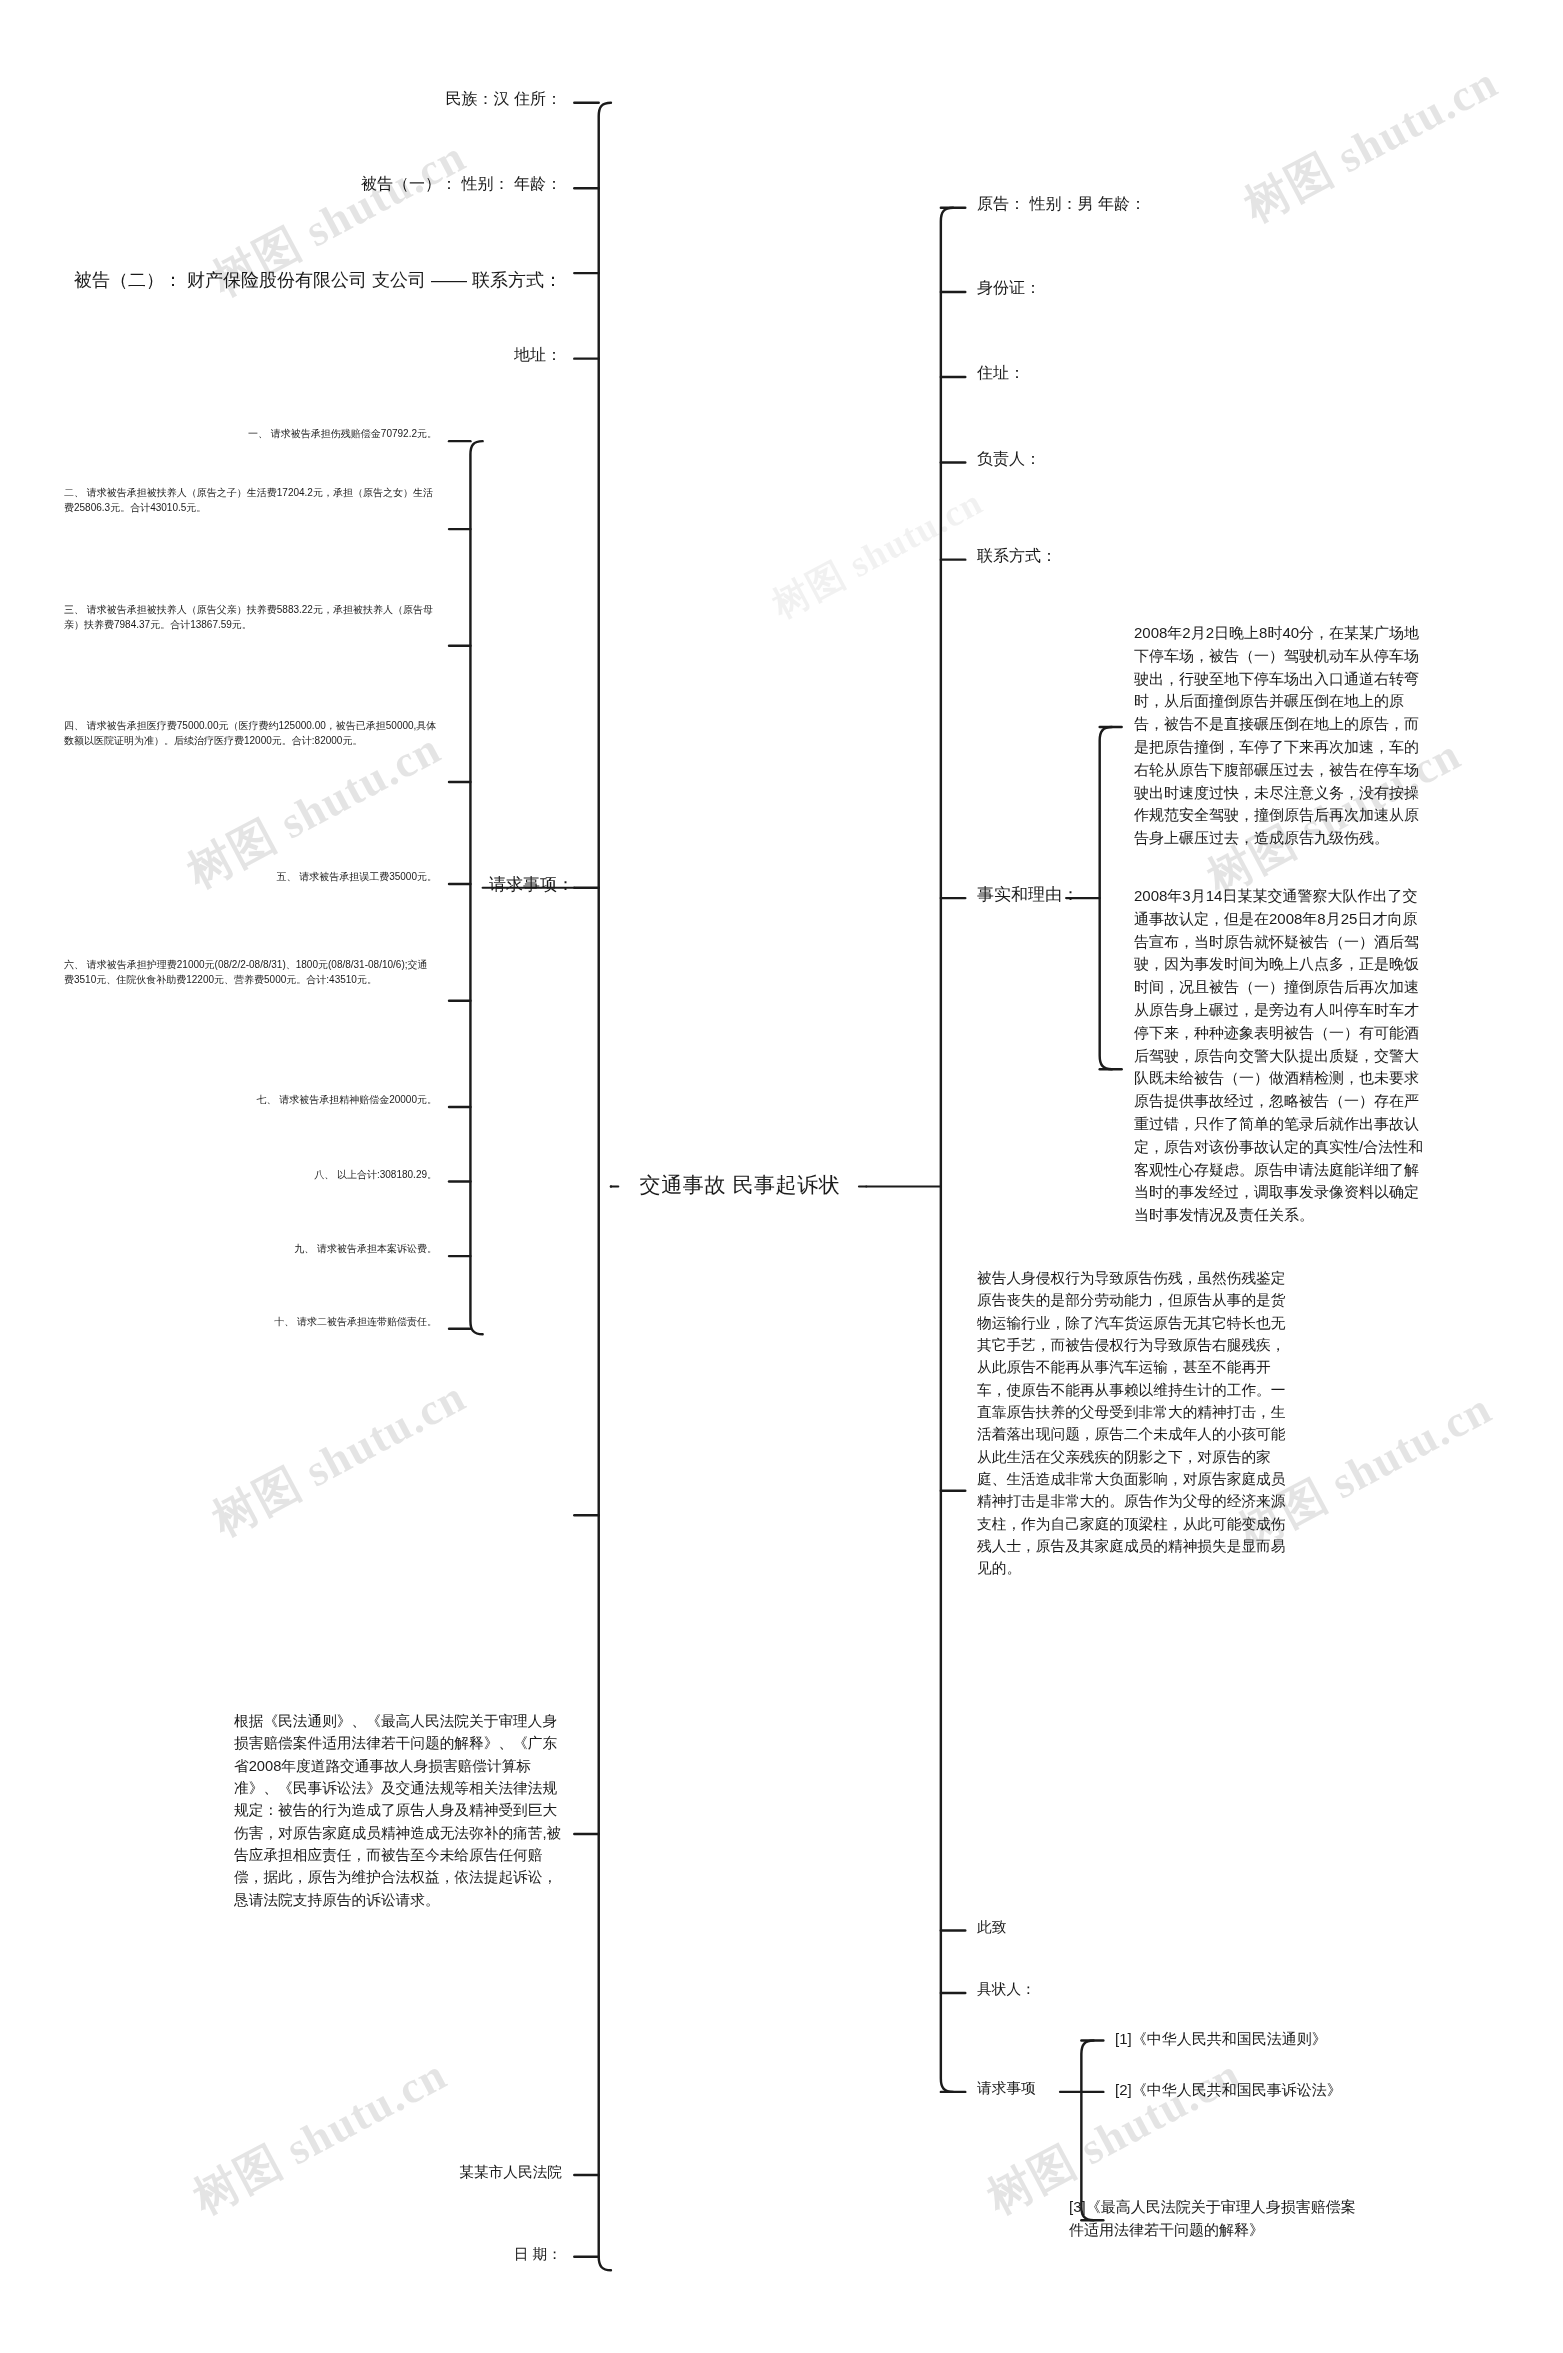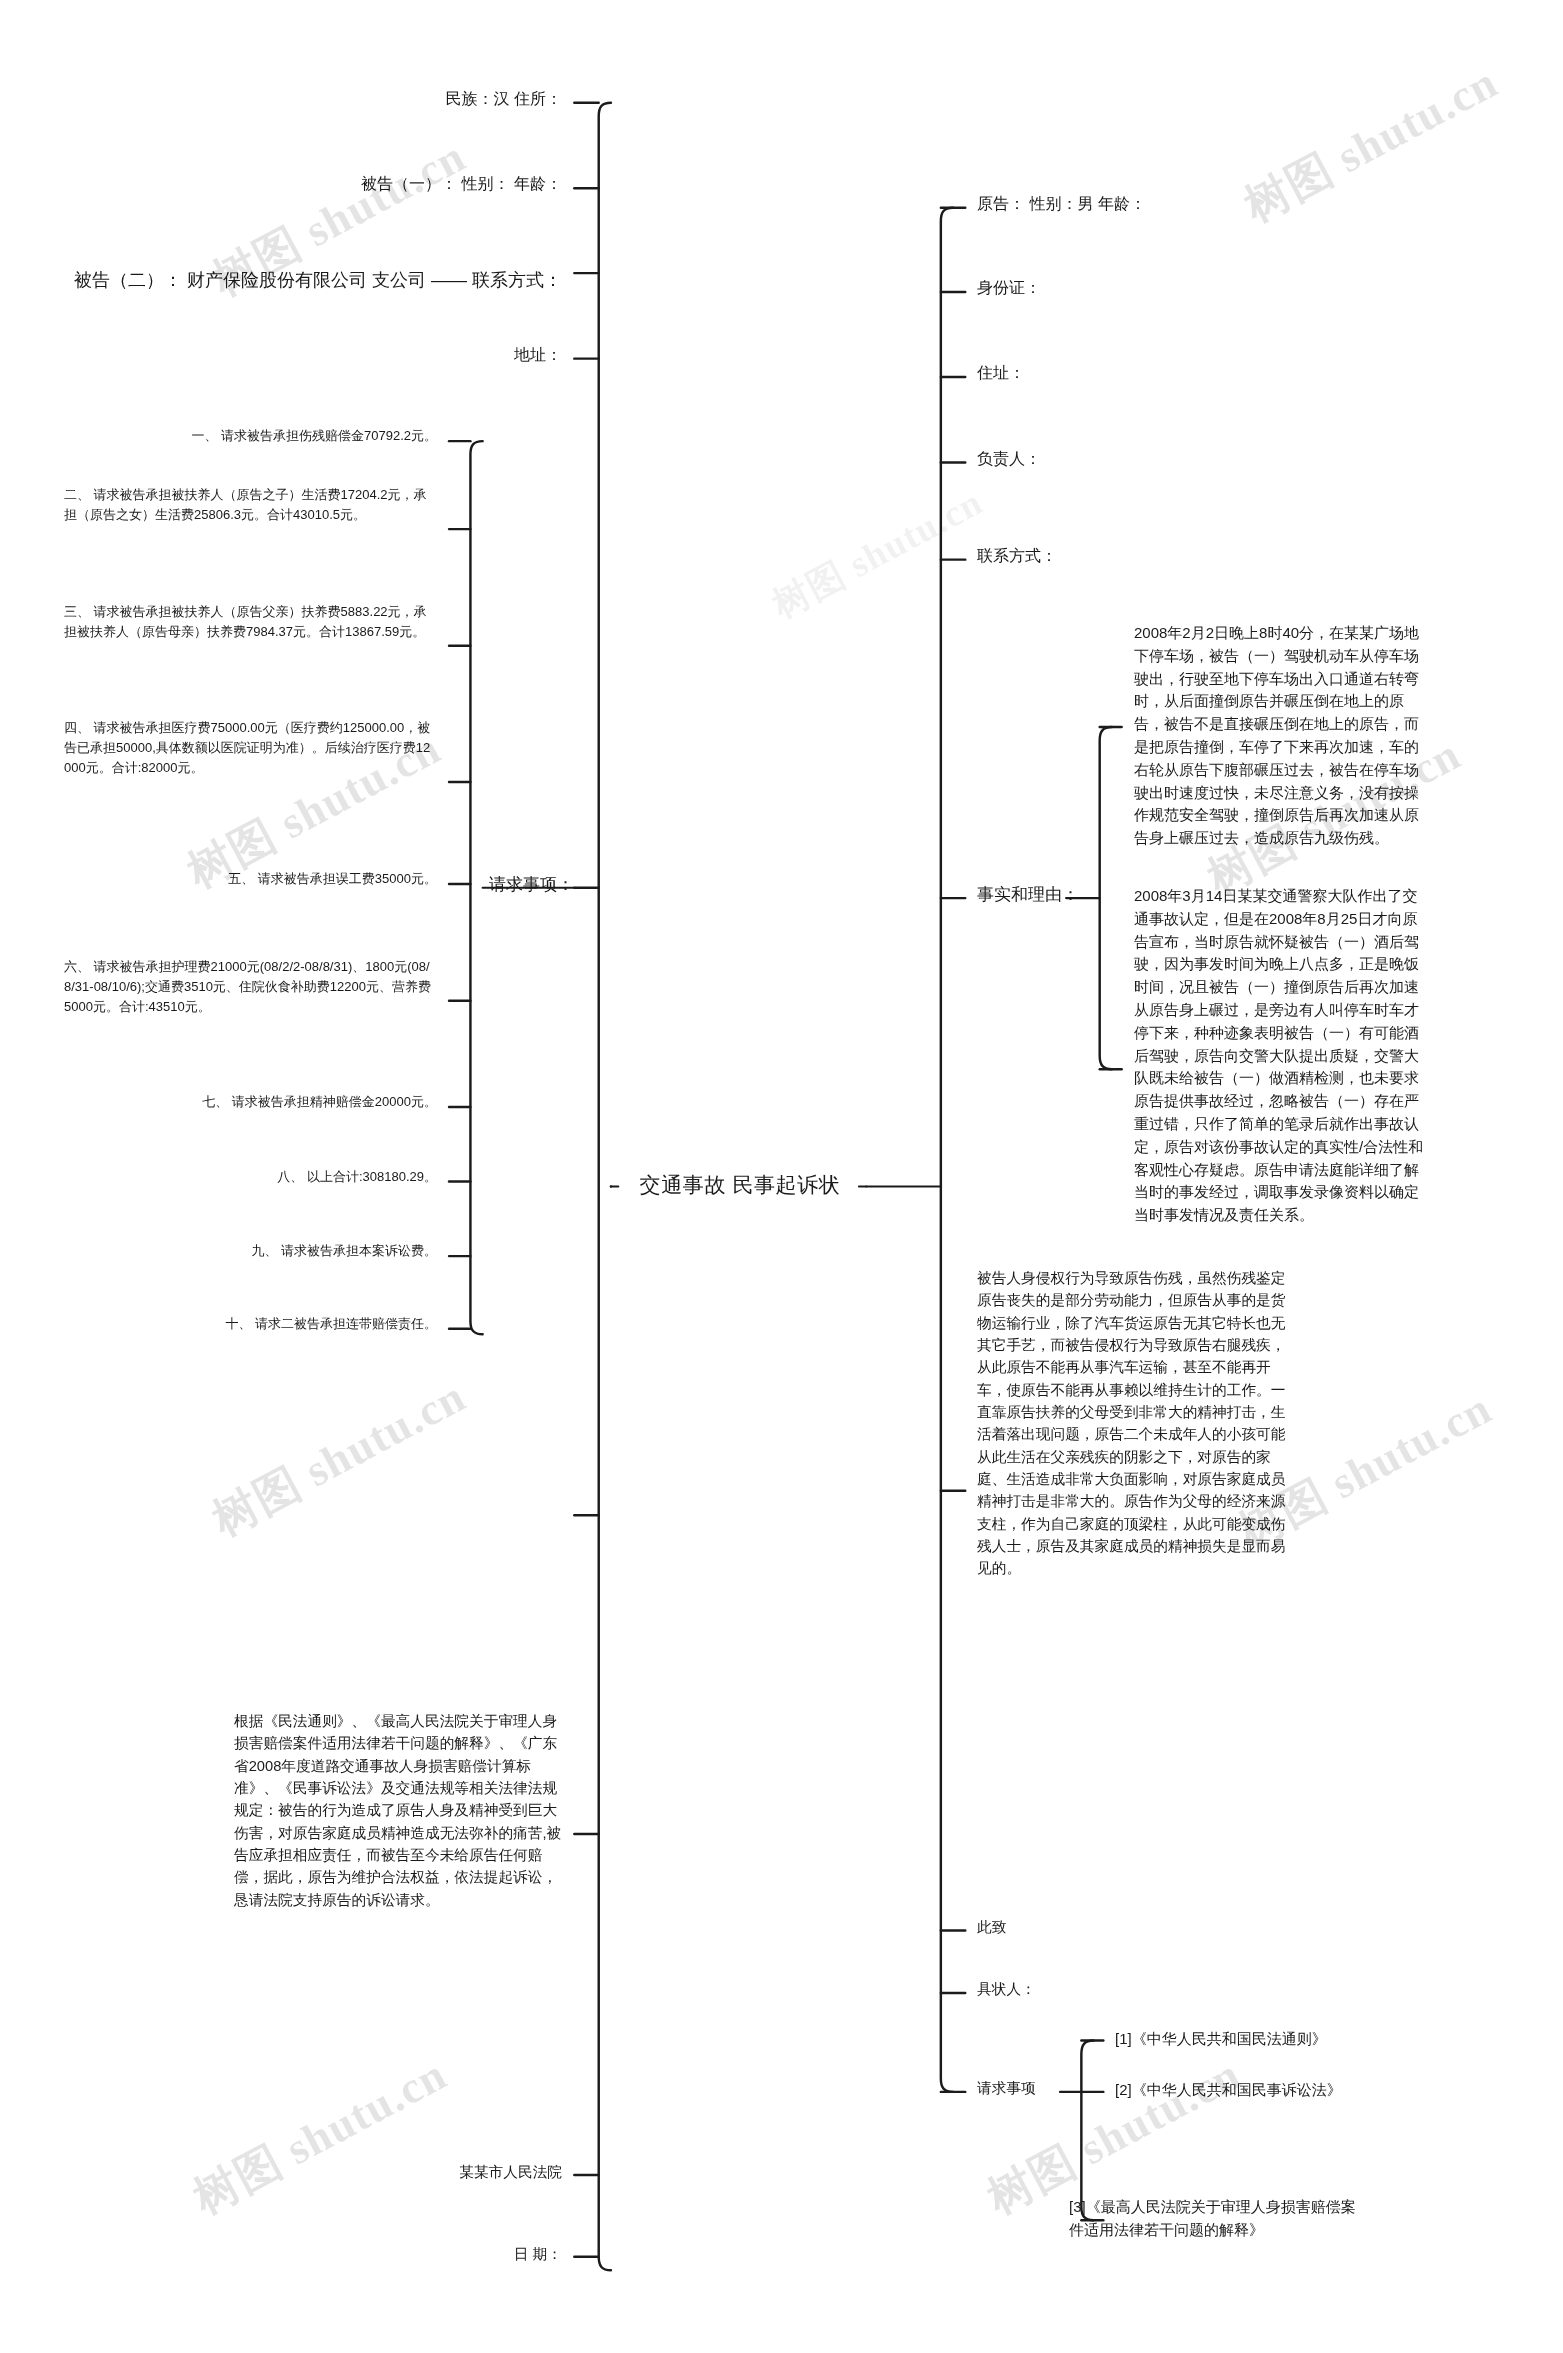--- a/index.html
+++ b/index.html
@@ -42,21 +42,21 @@
     color:#1a1a1a;
     white-space:pre-wrap;
     word-break:break-all;
   }
   .node.r{text-align:right;}
   .node.l{text-align:left;}
 
   .t-title{font-size:21px;letter-spacing:0.6px;}
   .t-lg{font-size:17px;}
   .t-md{font-size:14.7px;}
-  .t-sm{font-size:13px;}
+  .t-sm{font-size:10px;}
   .t-xs{font-size:15px;}
 
   .field{font-size:16px;}
 </style>
 </head>
 <body>
 
 <div id="canvas">
 
   <svg id="wires" width="1564" height="2354" viewBox="0 0 2560 3853">

